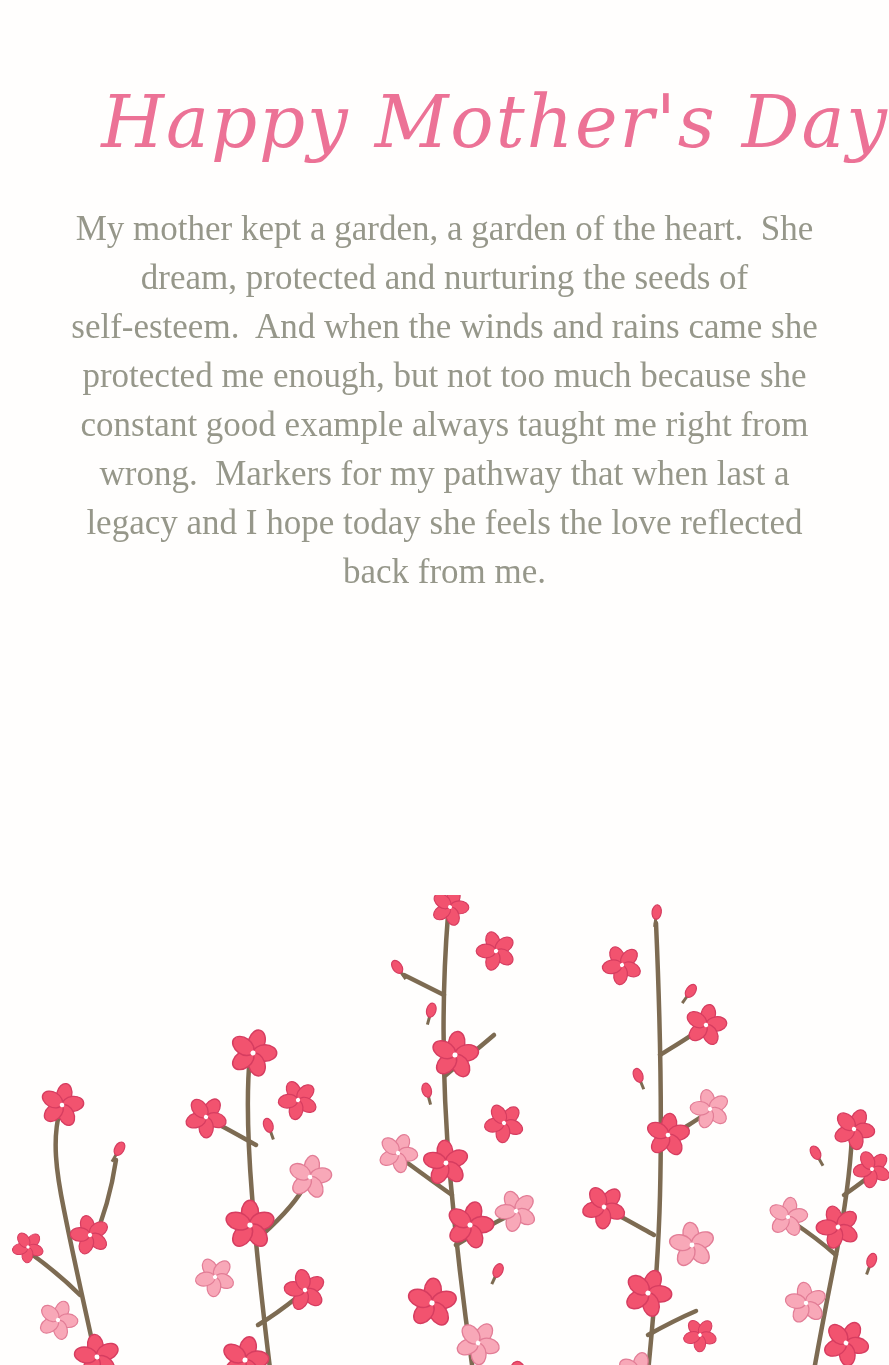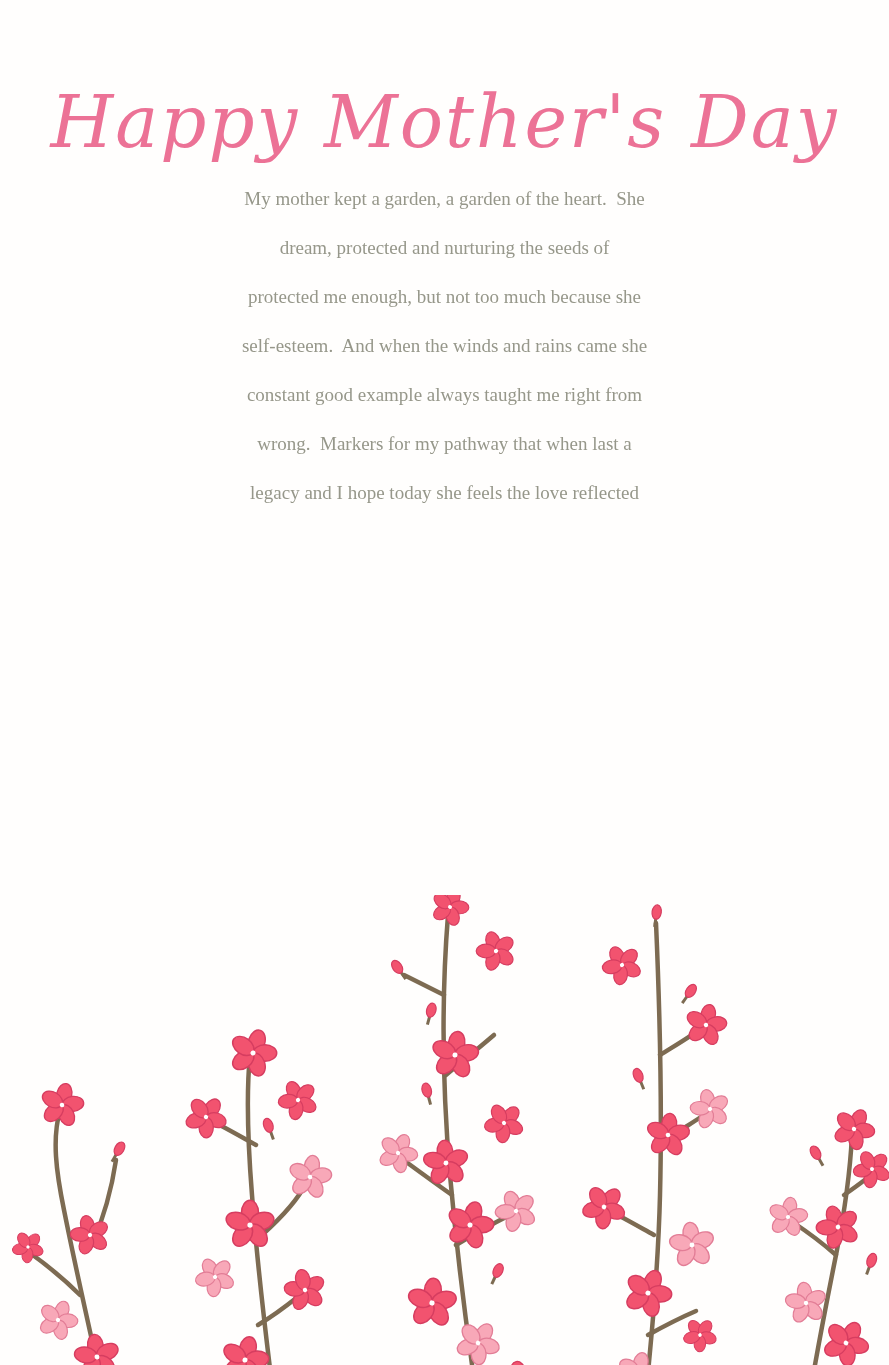--- a/index.html
+++ b/index.html
@@ -22,33 +22,34 @@
     overflow:hidden;
   }
   .page{
     position:relative;
     width:889px;
     height:1365px;
     background:var(--page-bg);
   }
   .card-title{
     margin-top:70px;
-    text-align:center;
+    text-align:right;
     font-family:"DejaVu Serif", serif;
     font-style:italic;
     font-size:72px;
     line-height:1.45;
     color:var(--title-pink);
     letter-spacing:2px;
     white-space:nowrap;
   }
   .poem{
+    margin-top:30px;
     text-align:center;
     color:var(--poem-gray);
-    font-size:19px;
+    font-size:35px;
     line-height:49px;
   }
   .poem-line{
     white-space:pre; 
   }
   .blossoms{
     position:absolute;
     left:0;
     bottom:3px;
     width:889px;
@@ -67,25 +68,26 @@
 </head>
 <body>
 
 <div class="page">
 
   <div class="card-title">Happy Mother's Day</div>
 
   <div class="poem">
     <div class="poem-line">My mother kept a garden, a garden of the heart.  She</div>
     <div class="poem-line">dream, protected and nurturing the seeds of</div>
+    <div class="poem-line">self-esteem.  And when the winds and rains came she</div>
     <div class="poem-line">protected me enough, but not too much because she</div>
-    <div class="poem-line">self-esteem.  And when the winds and rains came she</div>
     <div class="poem-line">constant good example always taught me right from</div>
     <div class="poem-line">wrong.  Markers for my pathway that when last a</div>
     <div class="poem-line">legacy and I hope today she feels the love reflected</div>
+    <div class="poem-line">back from me.</div>
   </div>
 
   <svg class="blossoms" viewBox="0 0 889 537" aria-hidden="true">
     <defs>
       <symbol id="fl" overflow="visible">
         <g stroke="var(--ps,#d63d60)" stroke-width="1.2" fill="var(--pf,#f2536f)">
           <ellipse cx="0" cy="-10" rx="6.8" ry="9.8"></ellipse>
           <ellipse cx="0" cy="-10" rx="6.8" ry="9.8" transform="rotate(72)"></ellipse>
           <ellipse cx="0" cy="-10" rx="6.8" ry="9.8" transform="rotate(144)"></ellipse>
           <ellipse cx="0" cy="-10" rx="6.8" ry="9.8" transform="rotate(216)"></ellipse>

